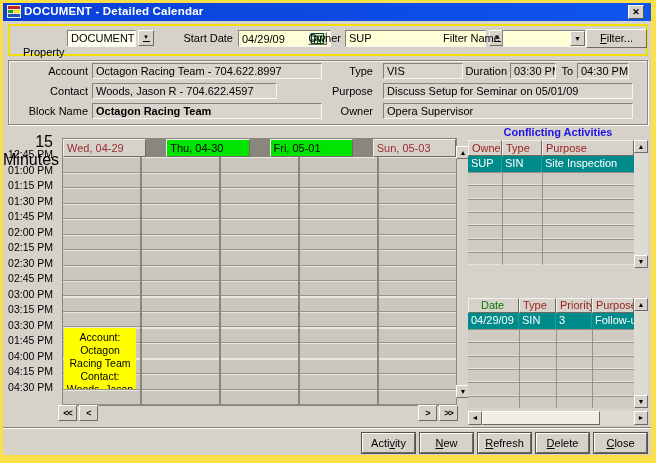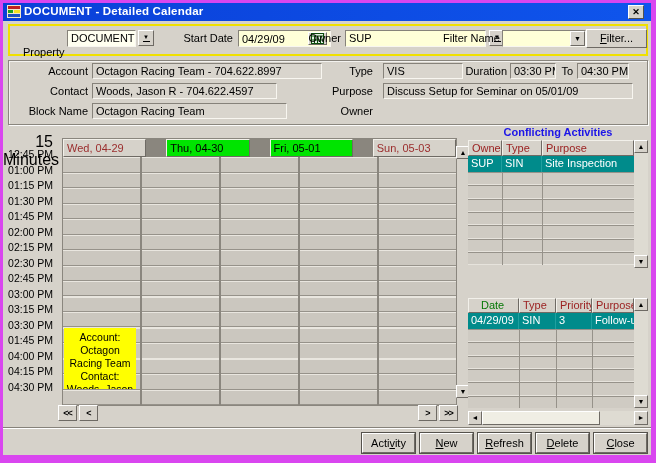--- a/index.html
+++ b/index.html
@@ -1,18 +1,18 @@
 <!DOCTYPE html>
 <html><head>
 <meta charset="utf-8">
 <style>
   * { margin:0; padding:0; box-sizing:border-box; }
   html,body { width:656px; height:463px; overflow:hidden; background:#000;
               font-family:"Liberation Sans", sans-serif; }
-  .frame { position:relative; width:656px; height:463px; background:#d946ef; }
+  .frame { position:relative; width:656px; height:463px; background:#fde047; }
   .window { position:absolute; left:3px; top:3px; width:648px; height:452px; background:#d6d2ca; }
   .abs { position:absolute; }
 
   
   .titlebar { left:0; top:0; width:648px; height:18px;
               background:linear-gradient(to right,#0a3fd8,#0f55ec);
               display:flex; align-items:center; }
   .title-text { position:absolute; left:21px; top:2px; color:#fff; font-size:11.5px; font-weight:bold; letter-spacing:.2px; }
   .app-icon { position:absolute; left:4px; top:2px; width:14px; height:13px; }
   .close-btn { position:absolute; left:625px; top:2px; width:16px; height:14px;
@@ -137,30 +137,31 @@
       <span class="raised combo-btn">▼</span>
     </div>
     <button class="abs raised cmd-btn" style="left:583px;top:26px;width:61px;height:19px;box-shadow:none;"><u>F</u>ilter...</button>
 
     <div class="abs etched" style="left:5px;top:57px;width:640px;height:65px;"></div>
     <span class="abs lbl r" style="left:30px;top:62px;width:55px;">Account</span>
     <div class="abs field" style="left:89px;top:60px;width:230px;height:16px;">Octagon Racing Team - 704.622.8997</div>
     <span class="abs lbl r" style="left:30px;top:82px;width:55px;">Contact</span>
     <div class="abs field" style="left:89px;top:80px;width:185px;height:16px;">Woods, Jason R - 704.622.4597</div>
     <span class="abs lbl r" style="left:15px;top:102px;width:70px;">Block Name</span>
-    <div class="abs field" style="left:89px;top:100px;width:195px;height:16px;">Octagon Racing Team</div>
+    <div class="abs field" style="left:89px;top:100px;width:230px;height:16px;font-weight:bold;">Octagon Racing Team</div>
     <span class="abs lbl r" style="left:330px;top:62px;width:40px;">Type</span>
     <div class="abs field" style="left:380px;top:60px;width:80px;height:16px;">VIS</div>
     <span class="abs lbl r" style="left:440px;top:62px;width:64px;">Duration</span>
     <div class="abs field" style="left:507px;top:60px;width:46px;height:16px;">03:30 PM</div>
     <span class="abs lbl r" style="left:553px;top:62px;width:17px;">To</span>
     <div class="abs field" style="left:574px;top:60px;width:52px;height:16px;">04:30 PM</div>
     <span class="abs lbl r" style="left:310px;top:82px;width:60px;">Purpose</span>
     <div class="abs field" style="left:380px;top:80px;width:250px;height:16px;">Discuss Setup for Seminar on 05/01/09</div>
     <span class="abs lbl r" style="left:320px;top:102px;width:50px;">Owner</span>
+    <div class="abs field" style="left:380px;top:100px;width:250px;height:16px;">Opera Supervisor</div>
 
     <div class="abs interval r">15 Minutes</div>
     <div class="abs times">
         <div class="time-label">12:45 PM</div>
         <div class="time-label">01:00 PM</div>
         <div class="time-label">01:15 PM</div>
         <div class="time-label">01:30 PM</div>
         <div class="time-label">01:45 PM</div>
         <div class="time-label">02:00 PM</div>
         <div class="time-label">02:15 PM</div>

